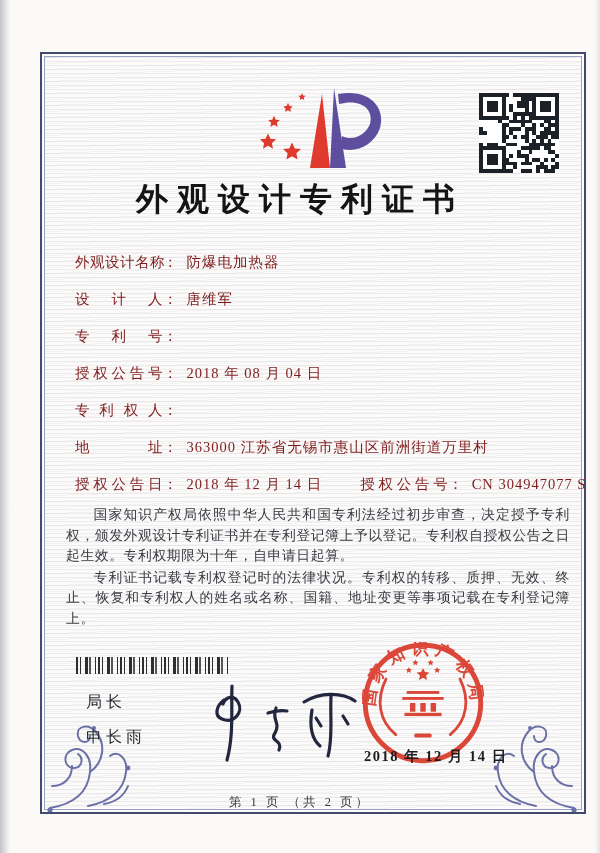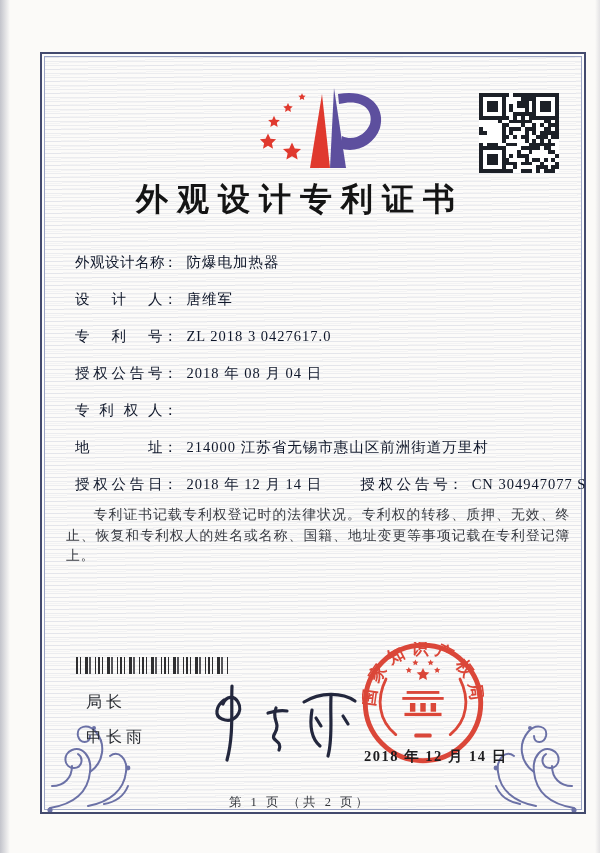--- a/index.html
+++ b/index.html
@@ -41,21 +41,21 @@
   .qr{position:absolute;left:479px;top:93px;width:80px;height:80px;background:#fff;}
   .qr-grid{display:grid;width:100%;height:100%;
     grid-template-rows:repeat(21,1fr);grid-template-columns:repeat(21,1fr);}
   .qr-grid i{background:#1c2027;display:block;}
 
   .title{
     position:absolute;left:0;right:0;top:178px;text-align:center;
     font-size:32px;font-weight:700;letter-spacing:9px;color:#141414;
   }
 
-  .fields{position:absolute;left:75px;right:32px;top:253px;font-size:14.5px;color:#0f172a;}
+  .fields{position:absolute;left:75px;right:32px;top:253px;font-size:14.5px;color:#7f1d1d;}
   .field-row{display:flex;align-items:baseline;margin-bottom:18px;white-space:nowrap;}
   .field-label{
     display:inline-block;width:88px;text-align:justify;text-align-last:justify;
     flex:none;letter-spacing:.5px;
   }
   .field-colon{flex:none;}
   .field-value{margin-left:9px;letter-spacing:1px;}
   .grant-pair{display:flex;align-items:baseline;white-space:nowrap;}
   .grant-pair.second{margin-left:38px;}
 
@@ -414,51 +414,51 @@
         <span class="field-value">防爆电加热器</span>
       </div>
       <div class="field-row">
         <span class="field-label">设计人</span>
           <span class="field-colon">：</span>
         <span class="field-value">唐维军</span>
       </div>
       <div class="field-row">
         <span class="field-label">专利号</span>
           <span class="field-colon">：</span>
-        <span class="field-value">ZL 2018 3 0427617.0</span>
       </div>
       <div class="field-row">
         <span class="field-label">授权公告号</span>
           <span class="field-colon">：</span>
         <span class="field-value">2018 年 08 月 04 日</span>
       </div>
       <div class="field-row">
         <span class="field-label">专利权人</span>
           <span class="field-colon">：</span>
       </div>
       <div class="field-row">
         <span class="field-label">地址</span>
           <span class="field-colon">：</span>
-        <span class="field-value">214000 江苏省无锡市惠山区前洲街道万里村</span>
+        <span class="field-value">363000 江苏省无锡市惠山区前洲街道万里村</span>
       </div>
       <div class="field-row">
         <span class="grant-pair">
           <span class="field-label">授权公告日</span>
             <span class="field-colon">：</span>
           <span class="field-value">2018 年 12 月 14 日</span>
         </span>
         <span class="grant-pair second">
           <span class="field-label">授权公告号</span>
             <span class="field-colon">：</span>
           <span class="field-value">CN 304947077 S</span>
         </span>
       </div>
     </div>
 
     <div class="paragraphs">
+      <p>国家知识产权局依照中华人民共和国专利法经过初步审查，决定授予专利权，颁发外观设计专利证书并在专利登记簿上予以登记。专利权自授权公告之日起生效。专利权期限为十年，自申请日起算。</p>
       <p>专利证书记载专利权登记时的法律状况。专利权的转移、质押、无效、终止、恢复和专利权人的姓名或名称、国籍、地址变更等事项记载在专利登记簿上。</p>
     </div>
 
     <div class="barcode"></div>
 
     <div class="director">
       <div>局长</div>
       <div>申长雨</div>
     </div>
 

